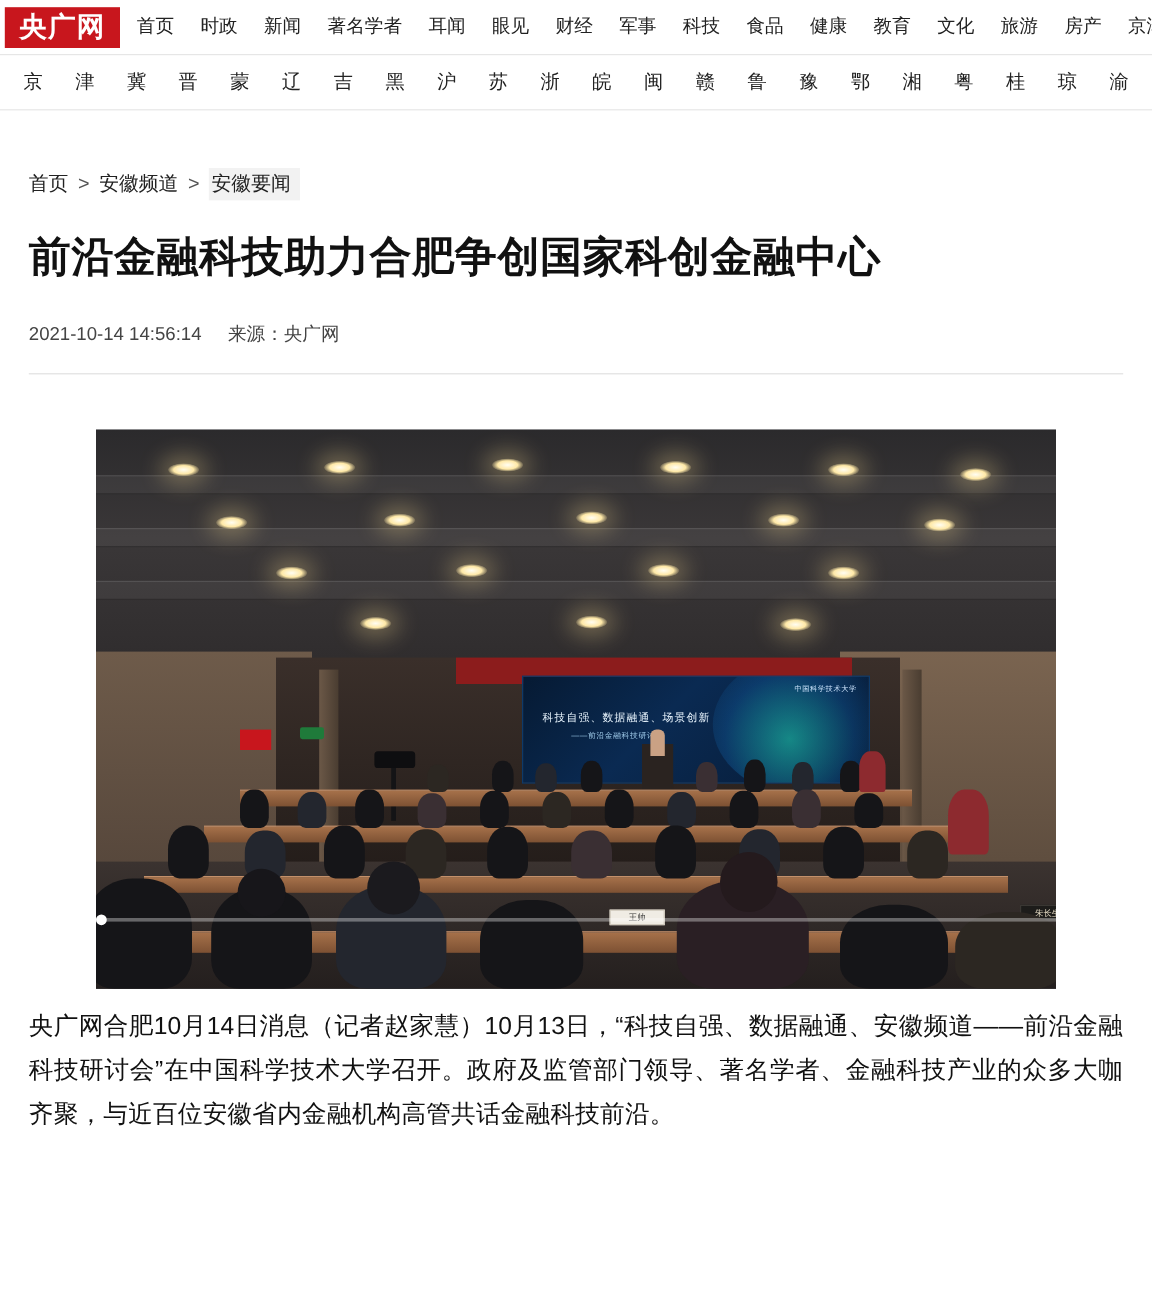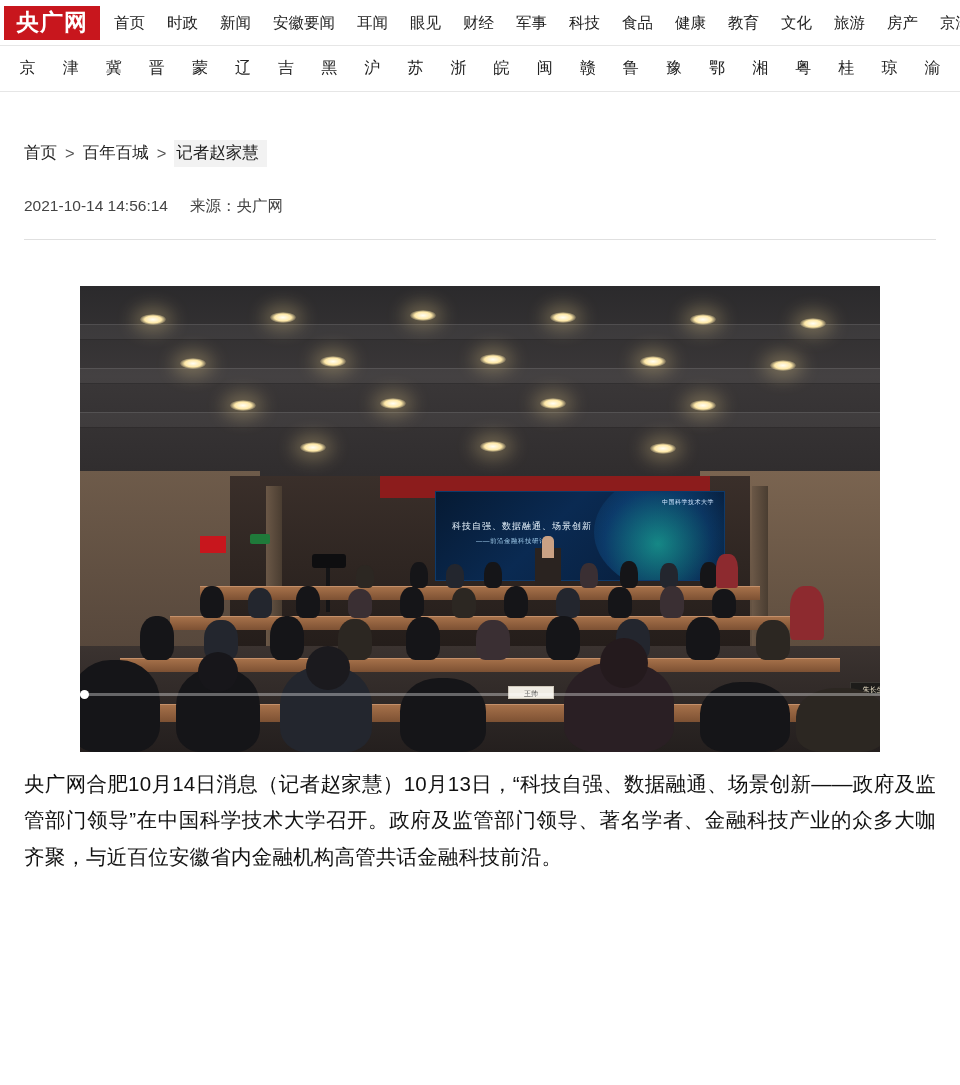--- a/index.html
+++ b/index.html
@@ -317,21 +317,21 @@
 </style>
 </head>
 <body>
 
 <div class="topbar">
   <div class="logo">央广网</div>
   <nav class="topnav">
     <a href="#">首页</a>
     <a href="#">时政</a>
     <a href="#">新闻</a>
-    <a href="#">安徽要闻</a>
+    <a href="#">著名学者</a>
     <a href="#">耳闻</a>
     <a href="#">眼见</a>
     <a href="#">财经</a>
     <a href="#">军事</a>
     <a href="#">科技</a>
     <a href="#">食品</a>
     <a href="#">健康</a>
     <a href="#">教育</a>
     <a href="#">文化</a>
     <a href="#">旅游</a>
@@ -363,25 +363,26 @@
   <a href="#">桂</a>
   <a href="#">琼</a>
   <a href="#">渝</a>
 </div>
 
 <div class="content">
 
   <div class="breadcrumb">
     <a href="#">首页</a>
     <span class="sep">&gt;</span>
-    <a href="#">百年百城</a>
+    <a href="#">安徽频道</a>
     <span class="sep">&gt;</span>
-    <a href="#" class="last">记者赵家慧</a>
+    <a href="#" class="last">安徽要闻</a>
   </div>
 
+  <h1 class="headline">前沿金融科技助力合肥争创国家科创金融中心</h1>
 
   <div class="meta-row">
     <div class="meta-left">
       <span>2021-10-14 14:56:14</span>
       <span><span>来源：</span><span>央广网</span></span>
     </div>
   </div>
   <div class="divider"></div>
 </div>
 
@@ -491,13 +492,13 @@
     <div class="aud d" style="left:716px; top:402px; width:90px; height:64px;"></div>
 
     <div class="progress">
       <div class="knob"></div>
     </div>
 
 
   </div>
 </div>
 
-<p class="article">央广网合肥10月14日消息（记者赵家慧）10月13日，“科技自强、数据融通、场景创新——政府及监管部门领导”在中国科学技术大学召开。政府及监管部门领导、著名学者、金融科技产业的众多大咖齐聚，与近百位安徽省内金融机构高管共话金融科技前沿。</p>
+<p class="article">央广网合肥10月14日消息（记者赵家慧）10月13日，“科技自强、数据融通、安徽频道——前沿金融科技研讨会”在中国科学技术大学召开。政府及监管部门领导、著名学者、金融科技产业的众多大咖齐聚，与近百位安徽省内金融机构高管共话金融科技前沿。</p>
 
 </body></html>

